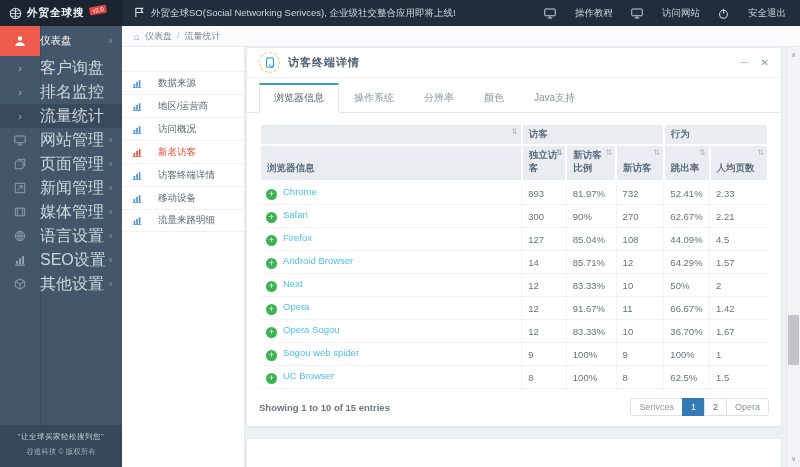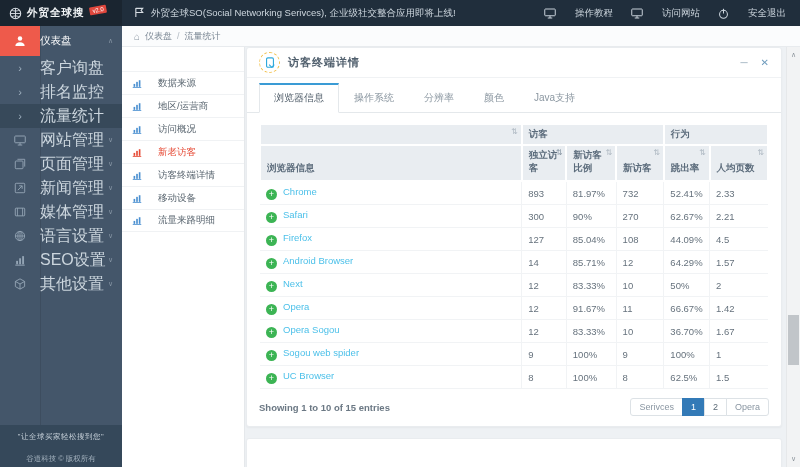--- a/index.html
+++ b/index.html
@@ -23,21 +23,21 @@
   .side-row .icell { width:40px; flex:none; display:flex; align-items:center; justify-content:center; color:#93a4b4; }
   .side-row .slabel { color:#ccd6de; font-size:16px; white-space:nowrap; }
   .side-row .chev { margin-left:auto; margin-right:9px; color:#8695a4; font-size:7px; }
   .side-dash { height:30px; }
   .side-dash .icell { height:100%; background:var(--red,#ee5a4b); color:#fff; }
   .side-dash .slabel { color:#fff; font-size:10.5px; }
   .side-row.sub .icell { font-size:11px; color:#9fb0bf; }
   .side-row.sub.active { background:#37495a; }
   .side-footer { position:absolute; bottom:0; left:0; width:122px; height:42px; background:#35485a; text-align:center; padding-top:7px; }
   .side-footer .f1 { font-size:7.5px; color:#c6d0d9; letter-spacing:.5px; }
-  .side-footer .f2 { font-size:7.5px; color:#a3b1bd; margin-top:12px; }
+  .side-footer .f2 { font-size:7.5px; color:#a3b1bd; margin-top:5px; }
 
   
   .breadcrumb { position:absolute; top:26px; left:122px; right:0; height:21px; background:#fbfcfd; border-bottom:1px solid #e8ebee; display:flex; align-items:center; gap:5px; padding-left:12px; font-size:9px; color:#7b8794; z-index:10; }
   .breadcrumb .home { color:#8a96a2; font-size:10px; }
   .breadcrumb .sep { color:#b3bbc3; }
 
   
   .subnav { position:absolute; top:47px; left:122px; width:123px; bottom:0; background:#fff; border-right:1px solid #e5e8eb; padding-top:24px; z-index:10; }
   .subnav-item { height:23px; display:flex; align-items:center; gap:16px; padding-left:10px; border-top:1px solid #f0f2f4; font-size:9.5px; color:#59656f; cursor:pointer; white-space:nowrap; }
   .subnav-item:last-child { border-bottom:1px solid #f0f2f4; }

